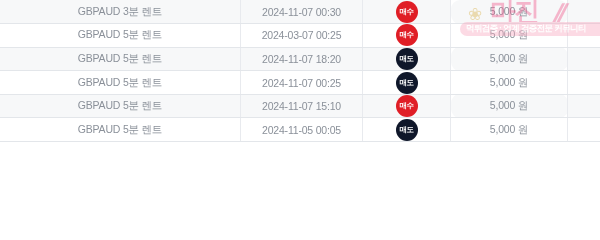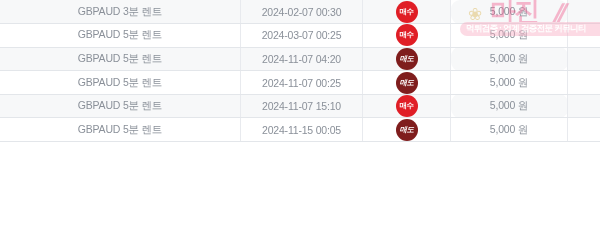--- a/index.html
+++ b/index.html
@@ -62,21 +62,21 @@
     line-height: 22px;
     border-radius: 50%;
     color: #ffffff;
     font-size: 7.5px;
     font-weight: bold;
     text-align: center;
     letter-spacing: -0.5px;
     box-sizing: border-box;
   }
   .side-buy  { background: #e01e26; }
-  .side-sell { background: #7f1d1d; font-style: italic; }
+  .side-sell { background: #0f172a; }
 
   
   .watermark {
     position: absolute;
     left: 430px;
     top: -2px;
     width: 180px;
     height: 50px;
     pointer-events: none;
     opacity: 0.42;
@@ -135,21 +135,21 @@
 </head>
 <body>
 
 <div id="trade-history">
 
   <table class="history-table">
     <tbody>
 
       <tr class="row-odd">
         <td class="col-name">GBPAUD 3분 렌트</td>
-        <td class="col-time">2024-02-07 00:30</td>
+        <td class="col-time">2024-11-07 00:30</td>
         <td class="col-side">
           <span class="side-badge side-buy">매수</span>
         </td>
         <td class="col-amount">5,000 원</td>
         <td class="col-payout">9,400 원</td>
 
       </tr>
 
       <tr class="row-even">
         <td class="col-name">GBPAUD 5분 렌트</td>
@@ -157,21 +157,21 @@
         <td class="col-side">
           <span class="side-badge side-buy">매수</span>
         </td>
         <td class="col-amount">5,000 원</td>
         <td class="col-payout">0 원</td>
 
       </tr>
 
       <tr class="row-odd">
         <td class="col-name">GBPAUD 5분 렌트</td>
-        <td class="col-time">2024-11-07 04:20</td>
+        <td class="col-time">2024-11-07 18:20</td>
         <td class="col-side">
           <span class="side-badge side-sell">매도</span>
         </td>
         <td class="col-amount">5,000 원</td>
         <td class="col-payout">0 원</td>
 
       </tr>
 
       <tr class="row-even">
         <td class="col-name">GBPAUD 5분 렌트</td>
@@ -190,21 +190,21 @@
         <td class="col-side">
           <span class="side-badge side-buy">매수</span>
         </td>
         <td class="col-amount">5,000 원</td>
         <td class="col-payout">0 원</td>
 
       </tr>
 
       <tr class="row-even">
         <td class="col-name">GBPAUD 5분 렌트</td>
-        <td class="col-time">2024-11-15 00:05</td>
+        <td class="col-time">2024-11-05 00:05</td>
         <td class="col-side">
           <span class="side-badge side-sell">매도</span>
         </td>
         <td class="col-amount">5,000 원</td>
         <td class="col-payout">9,400 원</td>
 
       </tr>
 
     </tbody>
   </table>

